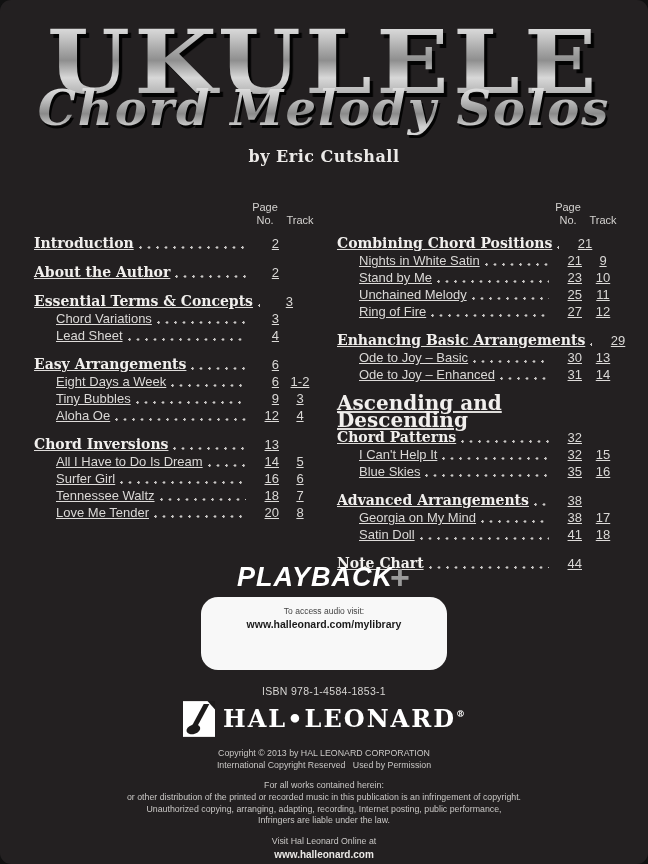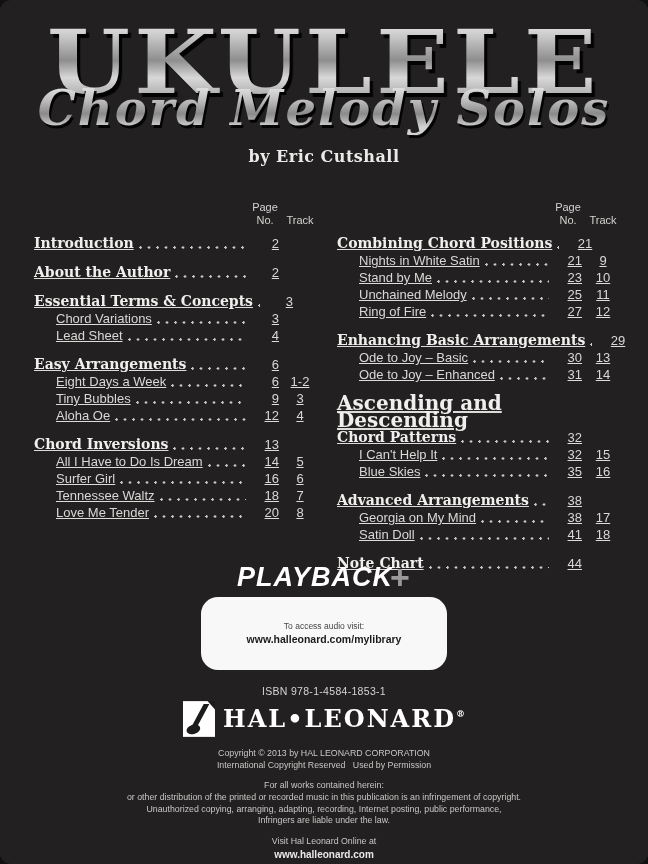--- a/index.html
+++ b/index.html
@@ -59,21 +59,21 @@
 
   
   .playback { position:absolute; top:560px; left:0; width:100%; text-align:center; line-height:1; }
   .playback-logo { display:inline-block; font-weight:bold; font-style:italic; font-size:27px; color:#ffffff; letter-spacing:1px; }
   .playback-plus { font-style:normal; font-weight:bold; font-size:34px; color:#9a9a9a; margin-left:-3px; vertical-align:-3px; }
   .playback-tagline { font-size:9.5px; font-weight:bold; font-style:italic; color:#f2f2f2; letter-spacing:0.6px; margin-top:2px; }
 
   
   .audio-box {
     position:absolute; top:597px; left:201px; width:246px; height:73px;
-    background:#f8f8f8; border-radius:17px; text-align:center; padding-top:24px;
+    background:#f8f8f8; border-radius:17px; text-align:center; padding-top:9px;
   }
   .audio-box .l1 { font-size:8.5px; color:#454545; }
   .audio-box .l2 { font-size:10.5px; font-weight:bold; color:#1b1b1b; margin-top:2px; }
 
   
   .isbn { position:absolute; top:685px; left:0; width:100%; text-align:center; font-size:10.5px; color:#d6d4d2; letter-spacing:0.3px; }
   .hl { position:absolute; top:701px; left:0; width:100%; display:flex; flex-direction:column; align-items:center; }
   .hl-top { display:flex; align-items:center; gap:8px; }
   .hl-icon { width:32px; height:36px; display:block; }
   .hl-wordmark { font-family:"DejaVu Serif", serif; font-weight:bold; font-size:24px; color:#ffffff; letter-spacing:2px; line-height:1; }

